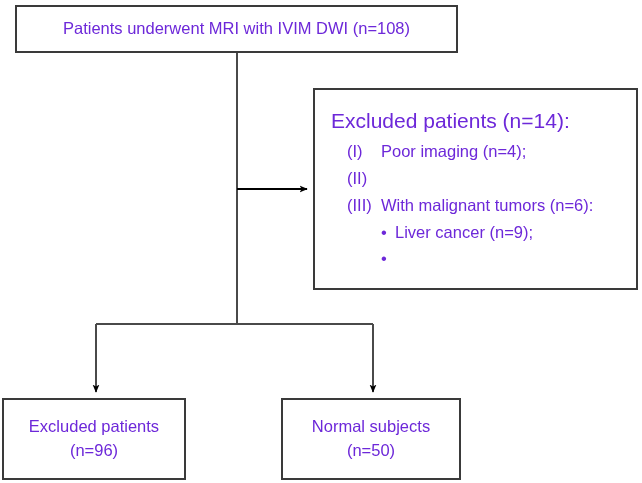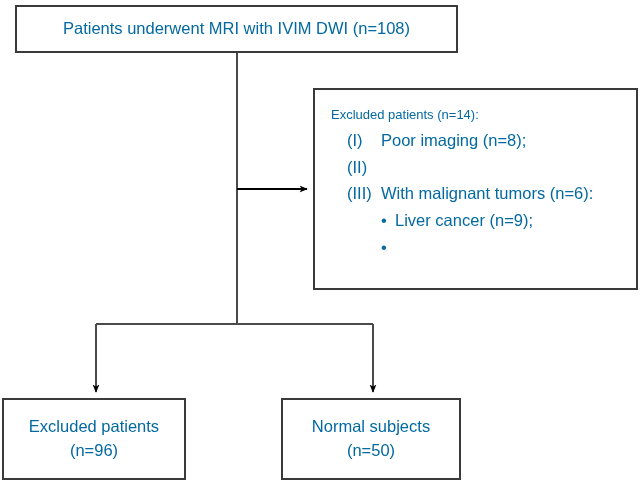--- a/index.html
+++ b/index.html
@@ -32,21 +32,21 @@
     position: absolute;
     box-sizing: border-box;
     border: 2px solid #3a3a3a;
     background: #ffffff;
     display: flex;
     flex-direction: column;
     justify-content: center;
     align-items: center;
     font-size: 16.5px;
     line-height: 1.45;
-    color: #0369a1;
+    color: #6d28d9;
   }
   
   #node-enrolled {
     left: 15px;
     top: 5px;
     width: 443px;
     height: 48px;
   }
   #node-enrolled .node-line {
     white-space: nowrap;
@@ -54,21 +54,21 @@
   
   #node-excluded {
     left: 313px;
     top: 88px;
     width: 325px;
     height: 202px;
     display: block;
     padding: 12px 0 0 0;
   }
   .excl-head {
-    font-size: 13px;
+    font-size: 21px;
     margin: 4px 0 2px 16px;
     white-space: nowrap;
   }
   .excl-item {
     display: flex;
     margin: 0 0 0 32px;
     font-size: 16.5px;
     line-height: 1.62;
     white-space: nowrap;
   }
@@ -131,21 +131,21 @@
 
   <div class="node" id="node-enrolled">
     <div class="node-line">Patients underwent MRI with IVIM DWI (n=108)</div>
   </div>
 
   <div class="node" id="node-excluded">
     <div class="excl-head">Excluded patients (n=14):</div>
 
     <div class="excl-item">
       <span class="excl-marker">(I)</span>
-      <span>Poor imaging (n=8);</span>
+      <span>Poor imaging (n=4);</span>
     </div>
 
     <div class="excl-item">
       <span class="excl-marker">(II)</span>
     </div>
 
     <div class="excl-item">
       <span class="excl-marker">(III)</span>
       <span>With malignant tumors (n=6):</span>
     </div>

